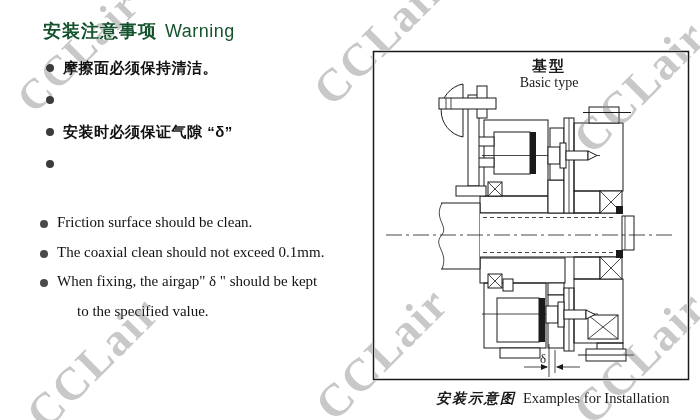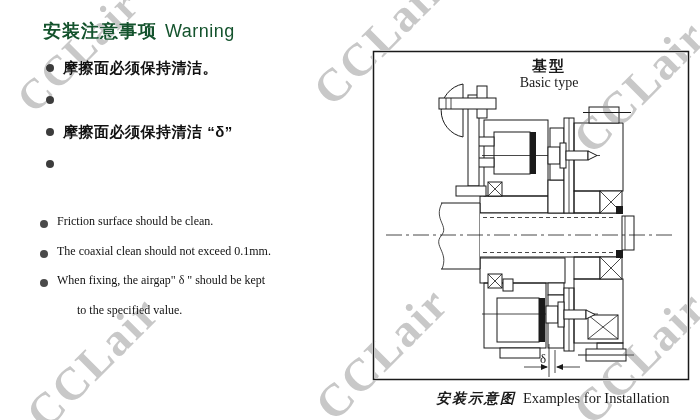--- a/index.html
+++ b/index.html
@@ -29,21 +29,21 @@
   }
   .title .en { font-weight:normal; letter-spacing:0.5px; margin-left:8px; }
 
   .zh-notes { position:absolute; left:46px; top:59px; width:320px;
     font-family:"Liberation Sans", sans-serif; font-size:15px; font-weight:bold; color:#111; }
   .zh-notes .row { display:flex; align-items:flex-start; height:32px; }
   .dot { flex:0 0 auto; width:8px; height:8px; border-radius:50%; background:#3c3c3c; margin:5px 9px 0 0; }
   .zh-notes .txt { white-space:nowrap; letter-spacing:0.5px; }
 
   .en-notes { position:absolute; left:40px; top:214px; width:330px;
-    font-family:"Liberation Serif", serif; font-size:12px; color:#111; }
+    font-family:"Liberation Serif", serif; font-size:15px; color:#111; }
   .en-notes .row { display:flex; align-items:flex-start; height:29.5px; }
   .en-notes .dot { width:8px; height:8px; margin:6px 9px 0 0; background:#4a4a4a; }
   .en-notes .cont { margin-left:37px; height:27px; }
   .en-notes .txt { white-space:nowrap; }
 
   
   svg.diagram { position:absolute; left:370px; top:40px; color:var(--ink); z-index:1; }
   .t-zh-bold   { font-family:"Liberation Sans", sans-serif; font-size:15px; font-weight:bold; fill:currentColor; letter-spacing:2px; }
   .t-serif14   { font-family:"Liberation Serif", serif; font-size:14px; fill:currentColor; }
   .t-cap-zh    { font-family:"Liberation Serif", serif; font-size:14px; font-weight:bold; font-style:italic; fill:currentColor; letter-spacing:2px; }
@@ -73,21 +73,21 @@
   <div class="zh-notes">
     <div class="row">
         <span class="dot"></span>
         <span class="txt">摩擦面必须保持清洁。</span>
       </div>
     <div class="row">
         <span class="dot"></span>
       </div>
     <div class="row">
         <span class="dot"></span>
-        <span class="txt">摩擦面必须保持清洁 “δ”</span>
+        <span class="txt">安装时必须保证气隙 “δ”</span>
       </div>
     <div class="row">
         <span class="dot"></span>
       </div>
   </div>
 
   <div class="en-notes">
     <div class="row">
         <span class="dot"></span>
         <span class="txt">Friction surface should be clean.</span>

